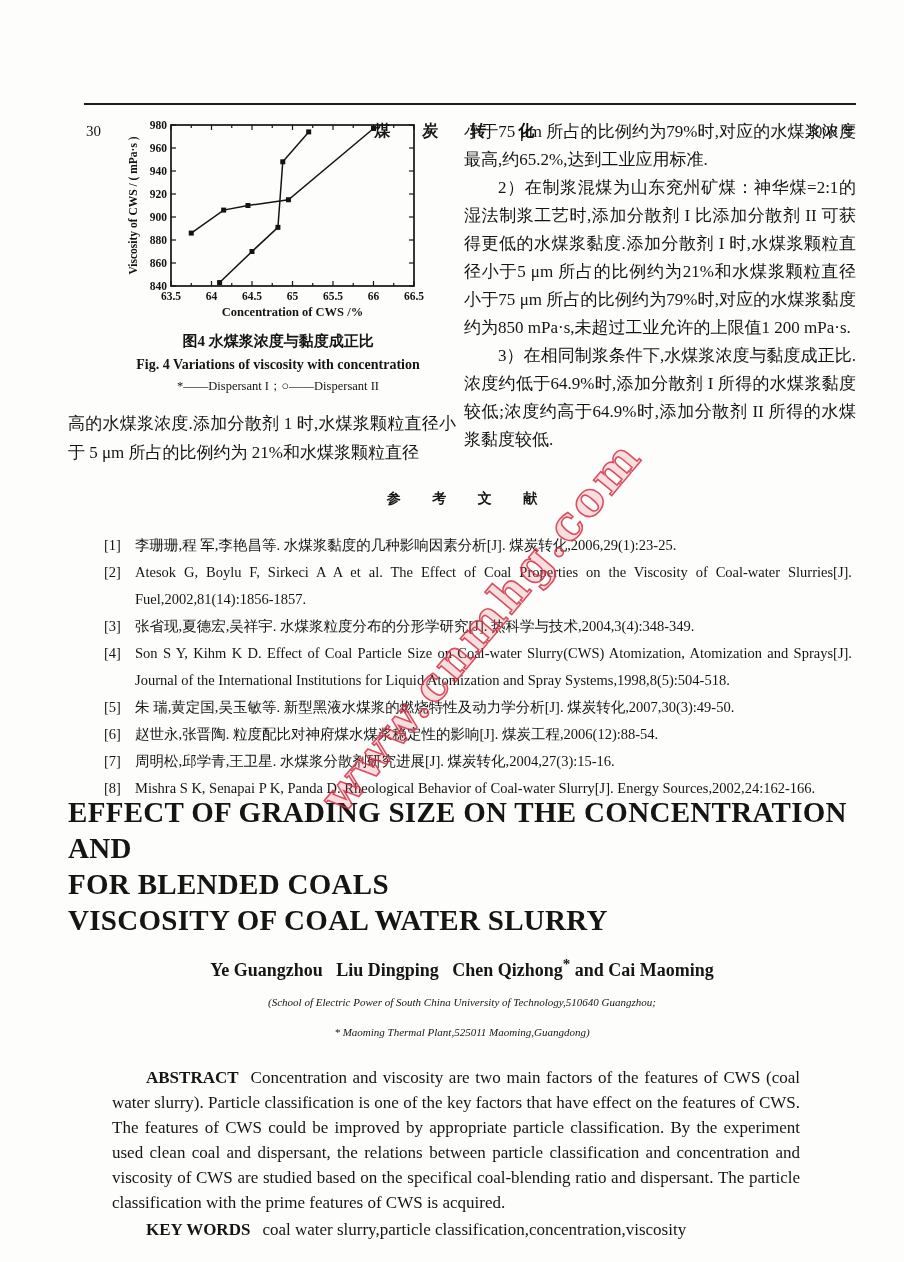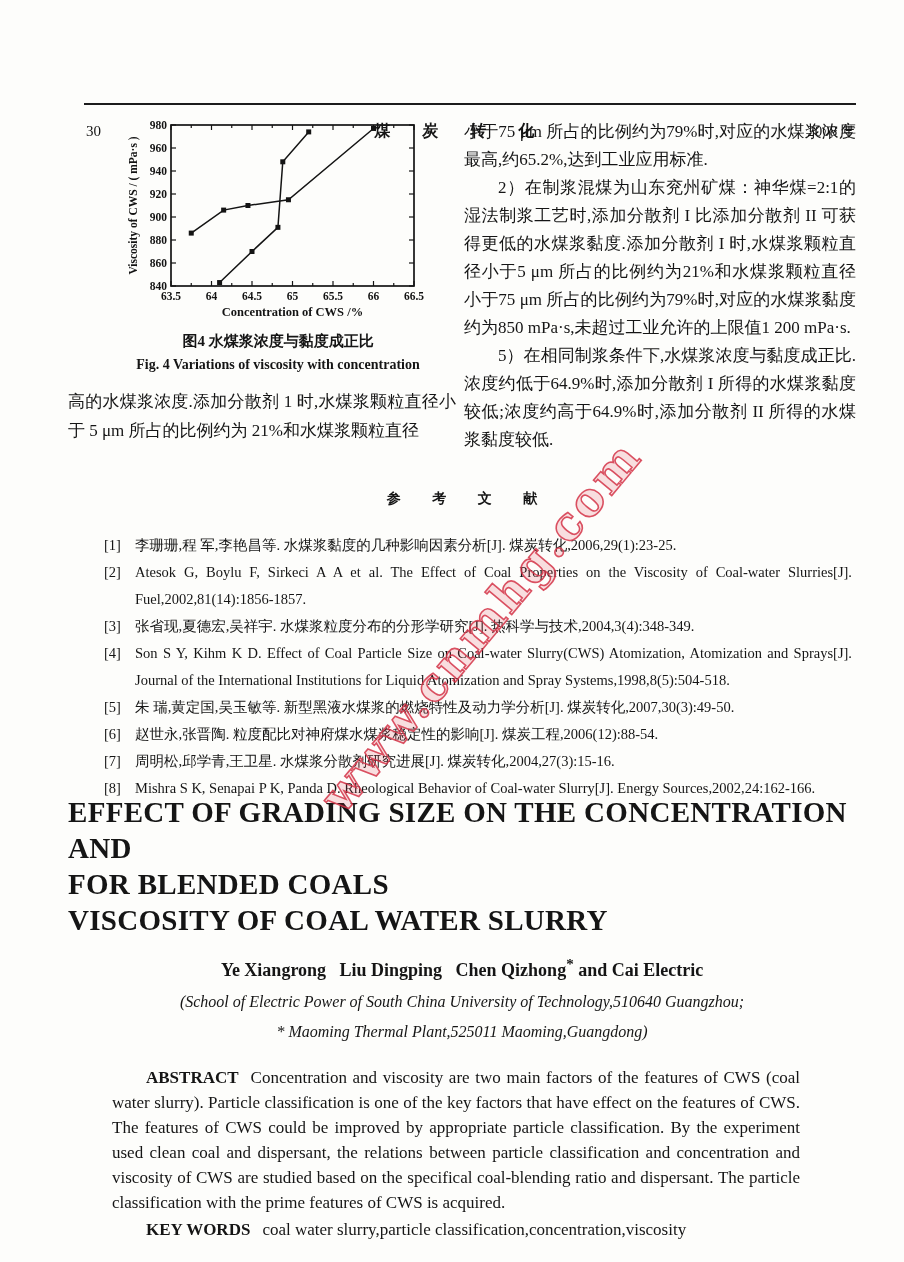--- a/index.html
+++ b/index.html
@@ -31,21 +31,21 @@
   .ref-heading{text-align:center;font-weight:bold;font-size:14px;letter-spacing:14px;padding-left:14px;margin:0;}
   .ref-list{margin-top:24px;padding-left:36px;padding-right:4px;}
   .ref-item{display:flex;font-size:14.5px;line-height:27px;text-align:justify;}
   .ref-num{flex:0 0 31px;}
   .ref-text{flex:1;}
 
   
   .english{position:absolute;top:794px;left:68px;width:788px;}
   .title-line{text-align:left;font-weight:bold;font-size:29px;line-height:36px;margin:0;letter-spacing:.3px;}
   .authors{text-align:center;font-weight:bold;font-size:18px;margin-top:18px;white-space:pre-wrap;}
-  .affil-line{text-align:center;font-style:italic;font-size:16px;line-height:30px;}
+  .affil-line{text-align:center;font-style:italic;font-size:11px;line-height:30px;}
   .affil{margin-top:6px;}
   .abstract{margin:18px 56px 0 44px;font-size:17px;line-height:25px;text-align:justify;text-indent:34px;}
   .kw{margin:2px 56px 0 44px;font-size:17px;line-height:25px;text-indent:34px;}
   .blabel{font-weight:bold;margin-right:12px;}
 
   
   .watermark{position:absolute;left:252px;top:610px;width:440px;text-align:center;
              transform:rotate(-50deg);font-family:"DejaVu Serif",serif;font-weight:bold;
              font-size:46px;letter-spacing:3px;color:rgba(222,64,82,0.16);
              -webkit-text-stroke:1.6px rgba(212,52,72,0.85);pointer-events:none;z-index:5;}
@@ -135,29 +135,30 @@
             <rect x="95.15000000000046" y="89.60000000000001" width="5" height="5" fill="#141414"></rect>
             <rect x="119.45000000000023" y="85" width="5" height="5" fill="#141414"></rect>
             <rect x="159.95000000000022" y="79.25" width="5" height="5" fill="#141414"></rect>
             <rect x="245" y="7.949999999999999" width="5" height="5" fill="#141414"></rect>
             <text x="166.5" y="198" text-anchor="middle" font-size="12.5" font-weight="bold" font-family="&quot;Liberation Serif&quot;,serif" fill="#141414">Concentration of CWS /%</text>
             <text x="11" y="87.5" text-anchor="middle" font-size="11.5" font-weight="bold" font-family="&quot;Liberation Serif&quot;,serif" fill="#141414" transform="rotate(-90 11 87.5)">Viscosity of CWS / ( mPa·s )</text>
           </svg>
         <figcaption>
           <div class="fig-cap-zh">图4  水煤浆浓度与黏度成正比</div>
           <div class="fig-cap-en">Fig. 4   Variations of viscosity with concentration</div>
+          <div class="fig-legend">*——Dispersant I；○——Dispersant II</div>
         </figcaption>
       </figure>
       <p class="cont">高的水煤浆浓度.添加分散剂 1 时,水煤浆颗粒直径小于 5 μm 所占的比例约为 21%和水煤浆颗粒直径</p>
     </div>
 
     <div class="col-right">
       <p>小于75 μm 所占的比例约为79%时,对应的水煤浆浓度最高,约65.2%,达到工业应用标准.</p>
       <p class="ind">2）在制浆混煤为山东兖州矿煤：神华煤=2:1的湿法制浆工艺时,添加分散剂 I 比添加分散剂 II 可获得更低的水煤浆黏度.添加分散剂 I 时,水煤浆颗粒直径小于5 μm 所占的比例约为21%和水煤浆颗粒直径小于75 μm 所占的比例约为79%时,对应的水煤浆黏度约为850 mPa·s,未超过工业允许的上限值1 200 mPa·s.</p>
-      <p class="ind">5）在相同制浆条件下,水煤浆浓度与黏度成正比.浓度约低于64.9%时,添加分散剂 I 所得的水煤浆黏度较低;浓度约高于64.9%时,添加分散剂 II 所得的水煤浆黏度较低.</p>
+      <p class="ind">3）在相同制浆条件下,水煤浆浓度与黏度成正比.浓度约低于64.9%时,添加分散剂 I 所得的水煤浆黏度较低;浓度约高于64.9%时,添加分散剂 II 所得的水煤浆黏度较低.</p>
     </div>
   </div>
 
   <div class="refs">
     <h3 class="ref-heading">参 考 文 献</h3>
     <div class="ref-list">
         <div class="ref-item">
           <span class="ref-num">[1]</span>
           <span class="ref-text">李珊珊,程  军,李艳昌等. 水煤浆黏度的几种影响因素分析[J]. 煤炭转化,2006,29(1):23-25.</span>
         </div>
@@ -190,21 +191,21 @@
           <span class="ref-text">Mishra S K, Senapai P K, Panda D.  Rheological Behavior of Coal-water Slurry[J]. Energy Sources,2002,24:162-166.</span>
         </div>
       </div>
   </div>
 
   <div class="english">
     <h1 class="title-line">EFFECT OF GRADING SIZE ON THE CONCENTRATION AND</h1>
     <h1 class="title-line">FOR BLENDED COALS</h1>
     <h1 class="title-line">VISCOSITY OF COAL WATER SLURRY</h1>
 
-    <div class="authors"><span>Ye Xiangrong   Liu Dingping   Chen Qizhong</span><sup>*</sup><span> and Cai Electric</span></div>
+    <div class="authors"><span>Ye Guangzhou   Liu Dingping   Chen Qizhong</span><sup>*</sup><span> and Cai Maoming</span></div>
 
     <div class="affil">
       <div class="affil-line">(School of Electric Power of South China University of Technology,510640 Guangzhou;</div>
       <div class="affil-line">* Maoming Thermal Plant,525011 Maoming,Guangdong)</div>
     </div>
 
     <p class="abstract"><span class="blabel">ABSTRACT</span><span>Concentration and viscosity are two main factors of the features of CWS (coal water slurry). Particle classification is one of the key factors that have effect on the features of CWS. The features of CWS could be improved by appropriate particle classification. By the experiment used clean coal and dispersant, the relations between particle classification and concentration and viscosity of CWS are studied based on the specifical coal-blending ratio and dispersant. The particle classification with the prime features of CWS is acquired.</span></p>
 
     <p class="kw"><span class="blabel">KEY WORDS</span><span>coal water slurry,particle classification,concentration,viscosity</span></p>
   </div>

